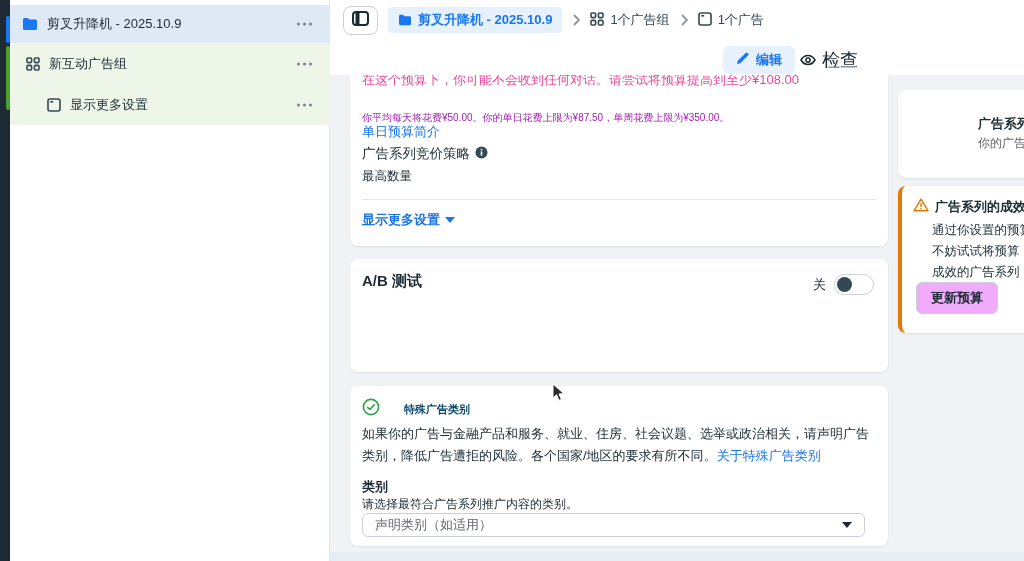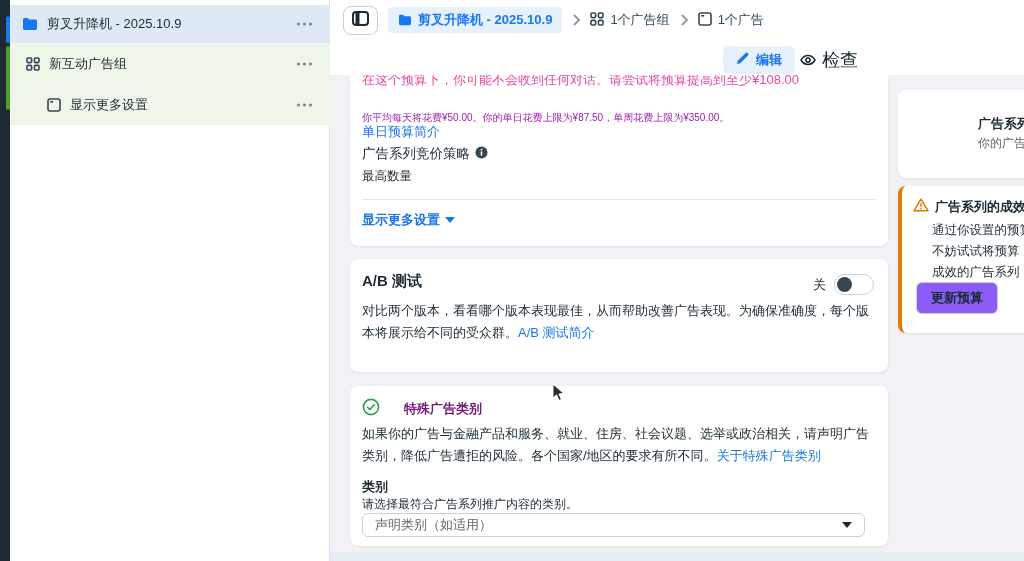--- a/index.html
+++ b/index.html
@@ -79,21 +79,21 @@
     border:1px solid #ccd0d5; position:relative; cursor:pointer; }
   .toggle .knob { position:absolute; left:2px; top:2px; width:15px; height:15px;
     border-radius:50%; background:#344854; }
   .card-body { position:absolute; left:12px; top:41px; width:516px; font-size:13px;
     line-height:1.7; color:#1c2b33; }
   .inline-link { color:#1b74e4; cursor:pointer; }
 
   
   .card-special { left:350px; top:386px; width:538px; height:160px; }
   .special-title-row { position:absolute; left:12px; top:12px; display:flex; align-items:center; gap:8px; }
-  .special-title-row b { font-size:13px; font-weight:700; color:#701a75;padding-left:16px; }
+  .special-title-row b { font-size:11px; font-weight:700; color:#0c4a6e;padding-left:16px; }
   .special-body { position:absolute; left:12px; top:37px; width:516px; font-size:13px;
     line-height:1.7; color:#1c2b33; }
   .cat-label { position:absolute; left:12px; top:92px; font-size:13px; font-weight:700; color:#1c2b33; }
   .cat-desc { position:absolute; left:12px; top:110px; font-size:12px; color:#1c2b33; }
   .select-box { position:absolute; left:12px; top:127px; width:503px; height:24px;
     border:1px solid #ccd0d5; border-radius:6px; background:#fff; display:flex;
     align-items:center; padding:0 12px; cursor:pointer; }
   .select-box .ph { font-size:13px; color:#65676b; flex:1; }
   .select-caret { width:0; height:0; border-left:5px solid transparent;
     border-right:5px solid transparent; border-top:6px solid #1c2b33; }
@@ -107,21 +107,21 @@
     font-size:15px; font-weight:700; color:#1c2b33; }
   .score-title { position:absolute; left:80px; top:25px; font-size:13px; font-weight:700;
     color:#1c2b33; white-space:nowrap; }
   .score-sub { position:absolute; left:80px; top:45px; font-size:12px; color:#65676b; white-space:nowrap; }
 
   .card-warning { left:898px; top:186px; width:210px; height:147px; border-left:4px solid #e07a00; }
   .warning-title-row { position:absolute; left:11px; top:12px; display:flex; align-items:center; gap:6px; }
   .warning-title-row b { font-size:13px; font-weight:700; color:#1c2b33; white-space:nowrap; }
   .warning-line { position:absolute; left:30px; font-size:12.5px; color:#1c2b33; white-space:nowrap; }
   .update-btn { position:absolute; left:14px; top:96px; height:32px; padding:0 14px;
-    border:1px solid #ccd0d5; border-radius:6px; background:#8b5cf6; display:flex;
+    border:1px solid #ccd0d5; border-radius:6px; background:#f0abfc; display:flex;
     align-items:center; font-size:13px; font-weight:600; color:#1c2b33; cursor:pointer; }
 
   .cursor { left:552px; top:383px; pointer-events:none; z-index:50; }
 </style>
 </head>
 <body>
 
 <div id="app">
 
   <div class="abs rail">
@@ -272,21 +272,20 @@
   </div>
 
   <div class="card card-ab">
     <div class="card-title">A/B 测试</div>
     <div class="toggle-wrap">
       <span class="t-label">关</span>
       <div class="toggle">
           <div class="knob"></div>
         </div>
     </div>
-    <div class="card-body"><span>对比两个版本，看看哪个版本表现最佳，从而帮助改善广告表现。为确保准确度，每个版本将展示给不同的受众群。</span><span class="inline-link">A/B 测试简介</span></div>
   </div>
 
   <div class="card card-special">
     <div class="special-title-row">
       <span>
         <svg width="18" height="18" viewBox="0 0 18 18" fill="none">
             <circle cx="9" cy="9" r="7.6" stroke="#31a24c" stroke-width="1.6"></circle>
             <path d="M5.6 9.3l2.2 2.2 4.4-4.6" stroke="#31a24c" stroke-width="1.6" stroke-linecap="round" stroke-linejoin="round"></path>
           </svg>
       </span>

